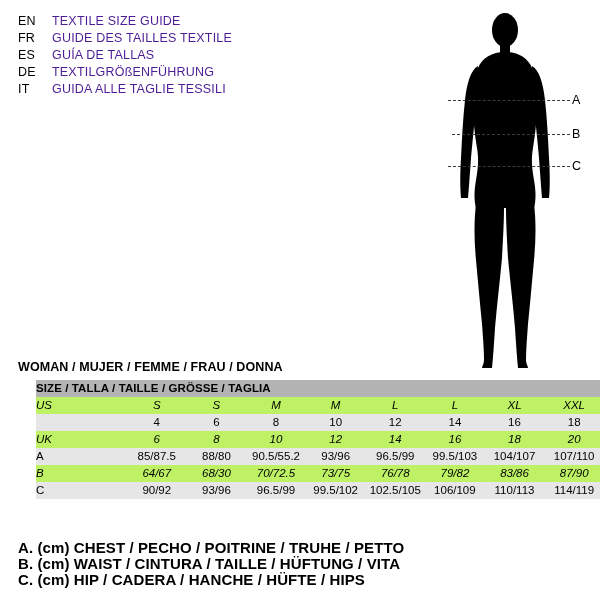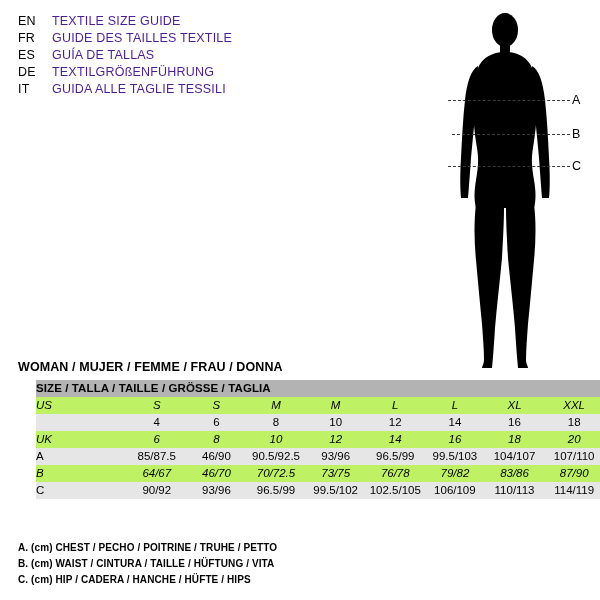--- a/index.html
+++ b/index.html
@@ -117,21 +117,21 @@
   }
 
   
   .legend {
     position: absolute;
     left: 18px;
     top: 540px;
     width: 560px;
   }
   .legend-row {
-    font-size: 10px;
+    font-size: 15px;
     font-weight: bold;
     height: 16px;
     line-height: 16px;
     letter-spacing: 0.1px;
   }
 </style>
 </head>
 <body>
 
 <div class="page">
@@ -254,32 +254,32 @@
         <td class="val-cell">10</td>
         <td class="val-cell">12</td>
         <td class="val-cell">14</td>
         <td class="val-cell">16</td>
         <td class="val-cell">18</td>
         <td class="val-cell">20</td>
       </tr>
       <tr class="row-shade">
         <td class="label-cell">A</td>
         <td class="val-cell">85/87.5</td>
-        <td class="val-cell">46/90</td>
-        <td class="val-cell">90.5/92.5</td>
+        <td class="val-cell">88/80</td>
+        <td class="val-cell">90.5/55.2</td>
         <td class="val-cell">93/96</td>
         <td class="val-cell">96.5/99</td>
         <td class="val-cell">99.5/103</td>
         <td class="val-cell">104/107</td>
         <td class="val-cell">107/110</td>
       </tr>
       <tr class="row-plain">
         <td class="label-cell">B</td>
         <td class="val-cell">64/67</td>
-        <td class="val-cell">46/70</td>
+        <td class="val-cell">68/30</td>
         <td class="val-cell">70/72.5</td>
         <td class="val-cell">73/75</td>
         <td class="val-cell">76/78</td>
         <td class="val-cell">79/82</td>
         <td class="val-cell">83/86</td>
         <td class="val-cell">87/90</td>
       </tr>
       <tr class="row-shade">
         <td class="label-cell">C</td>
         <td class="val-cell">90/92</td>

